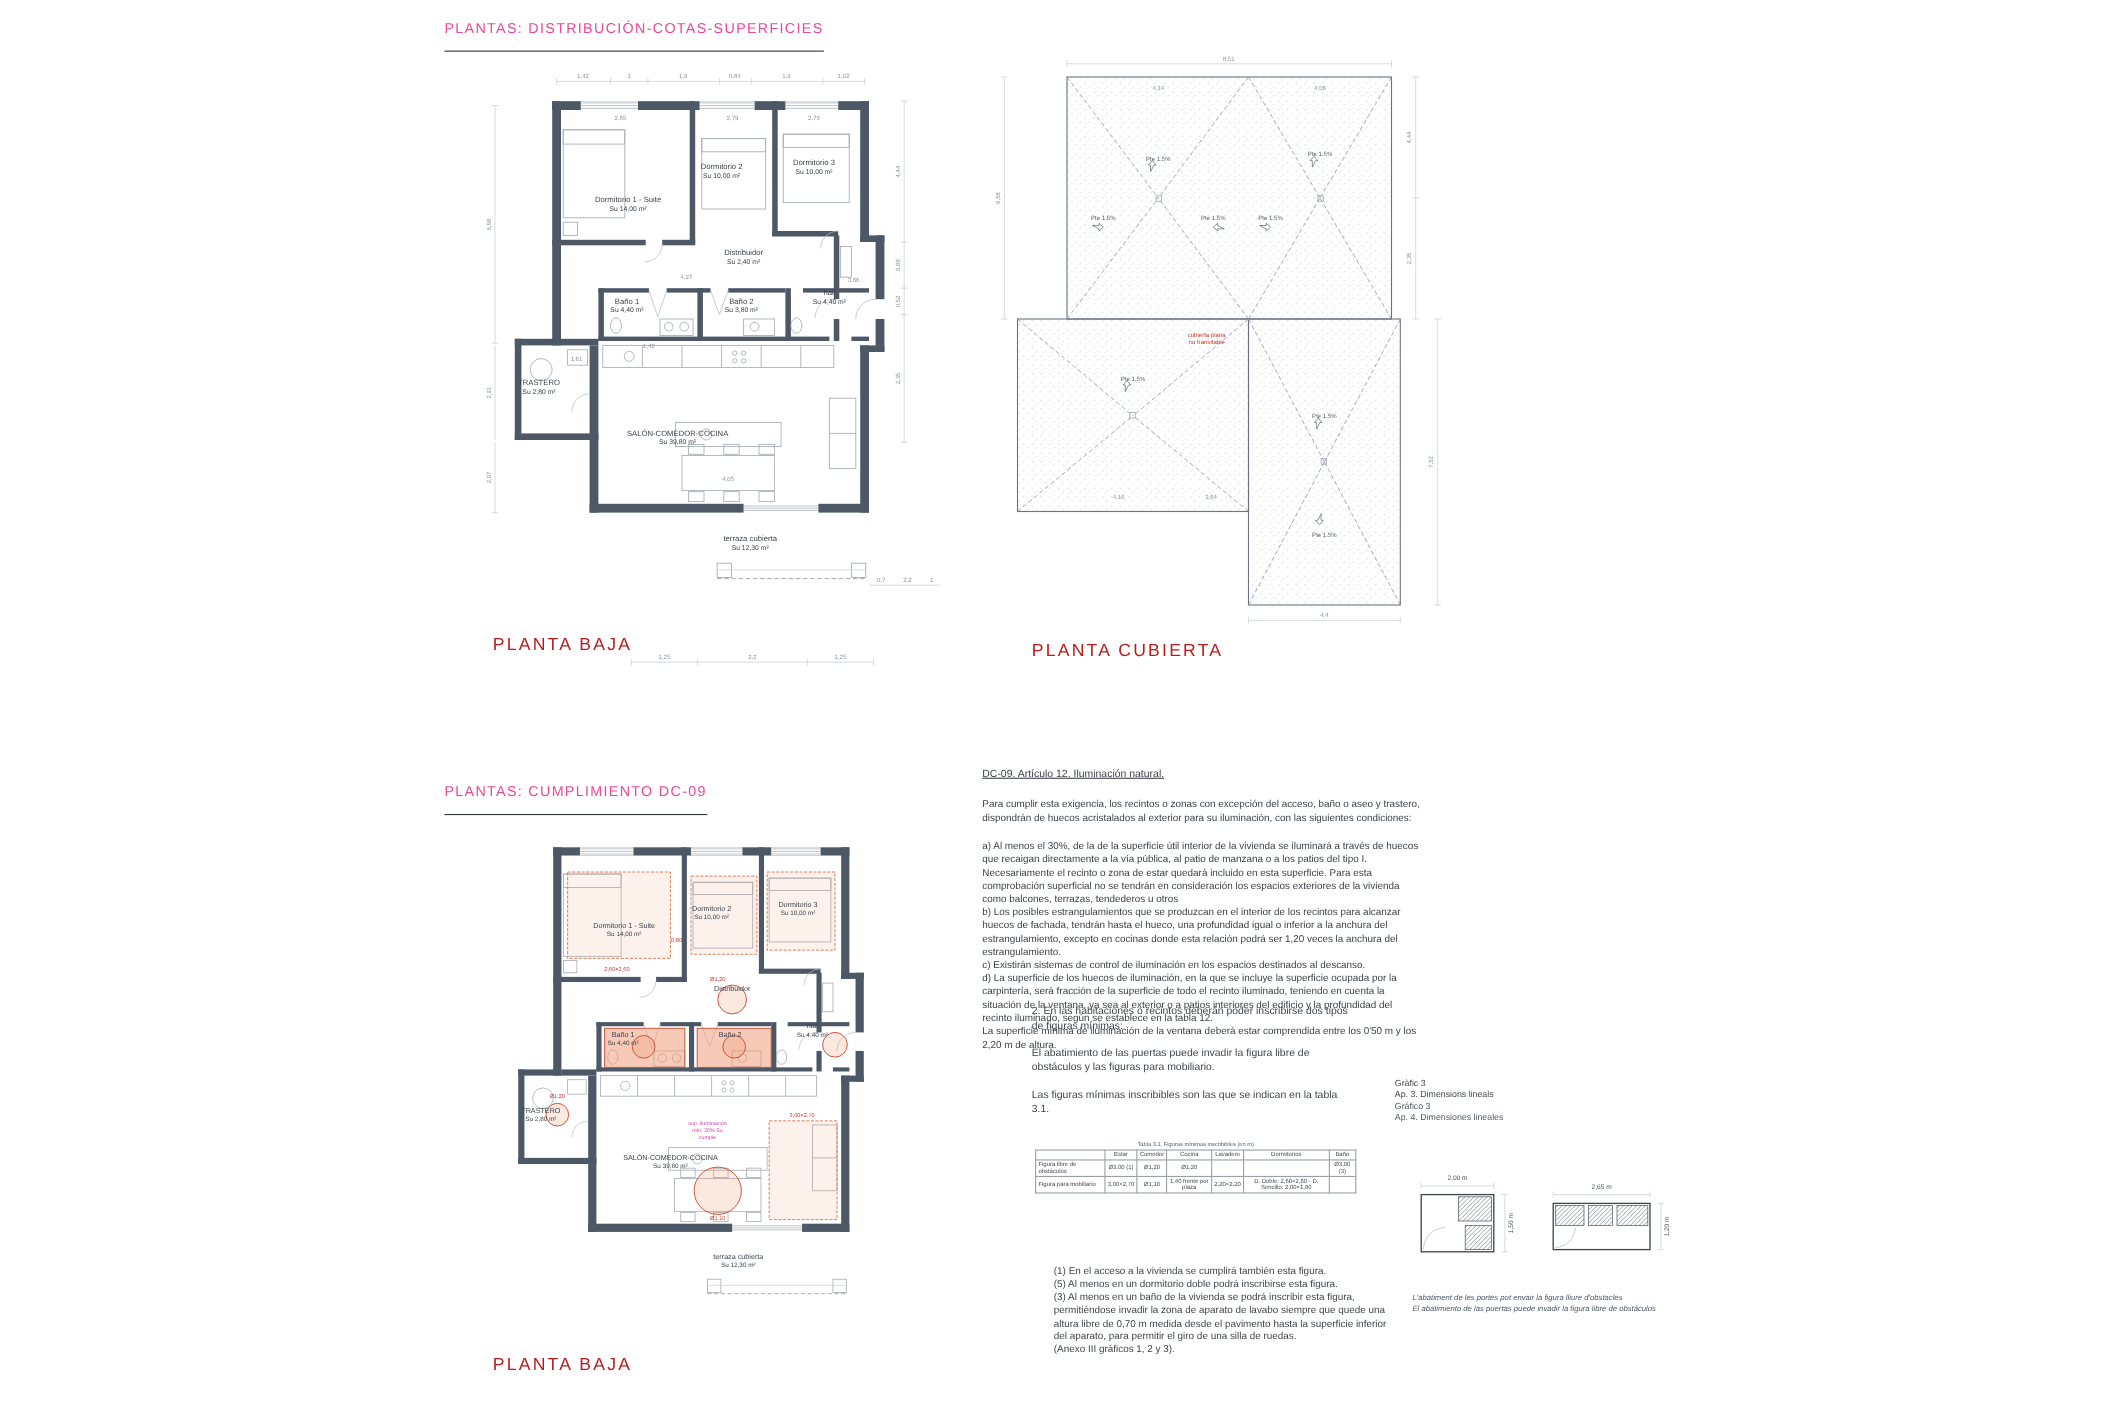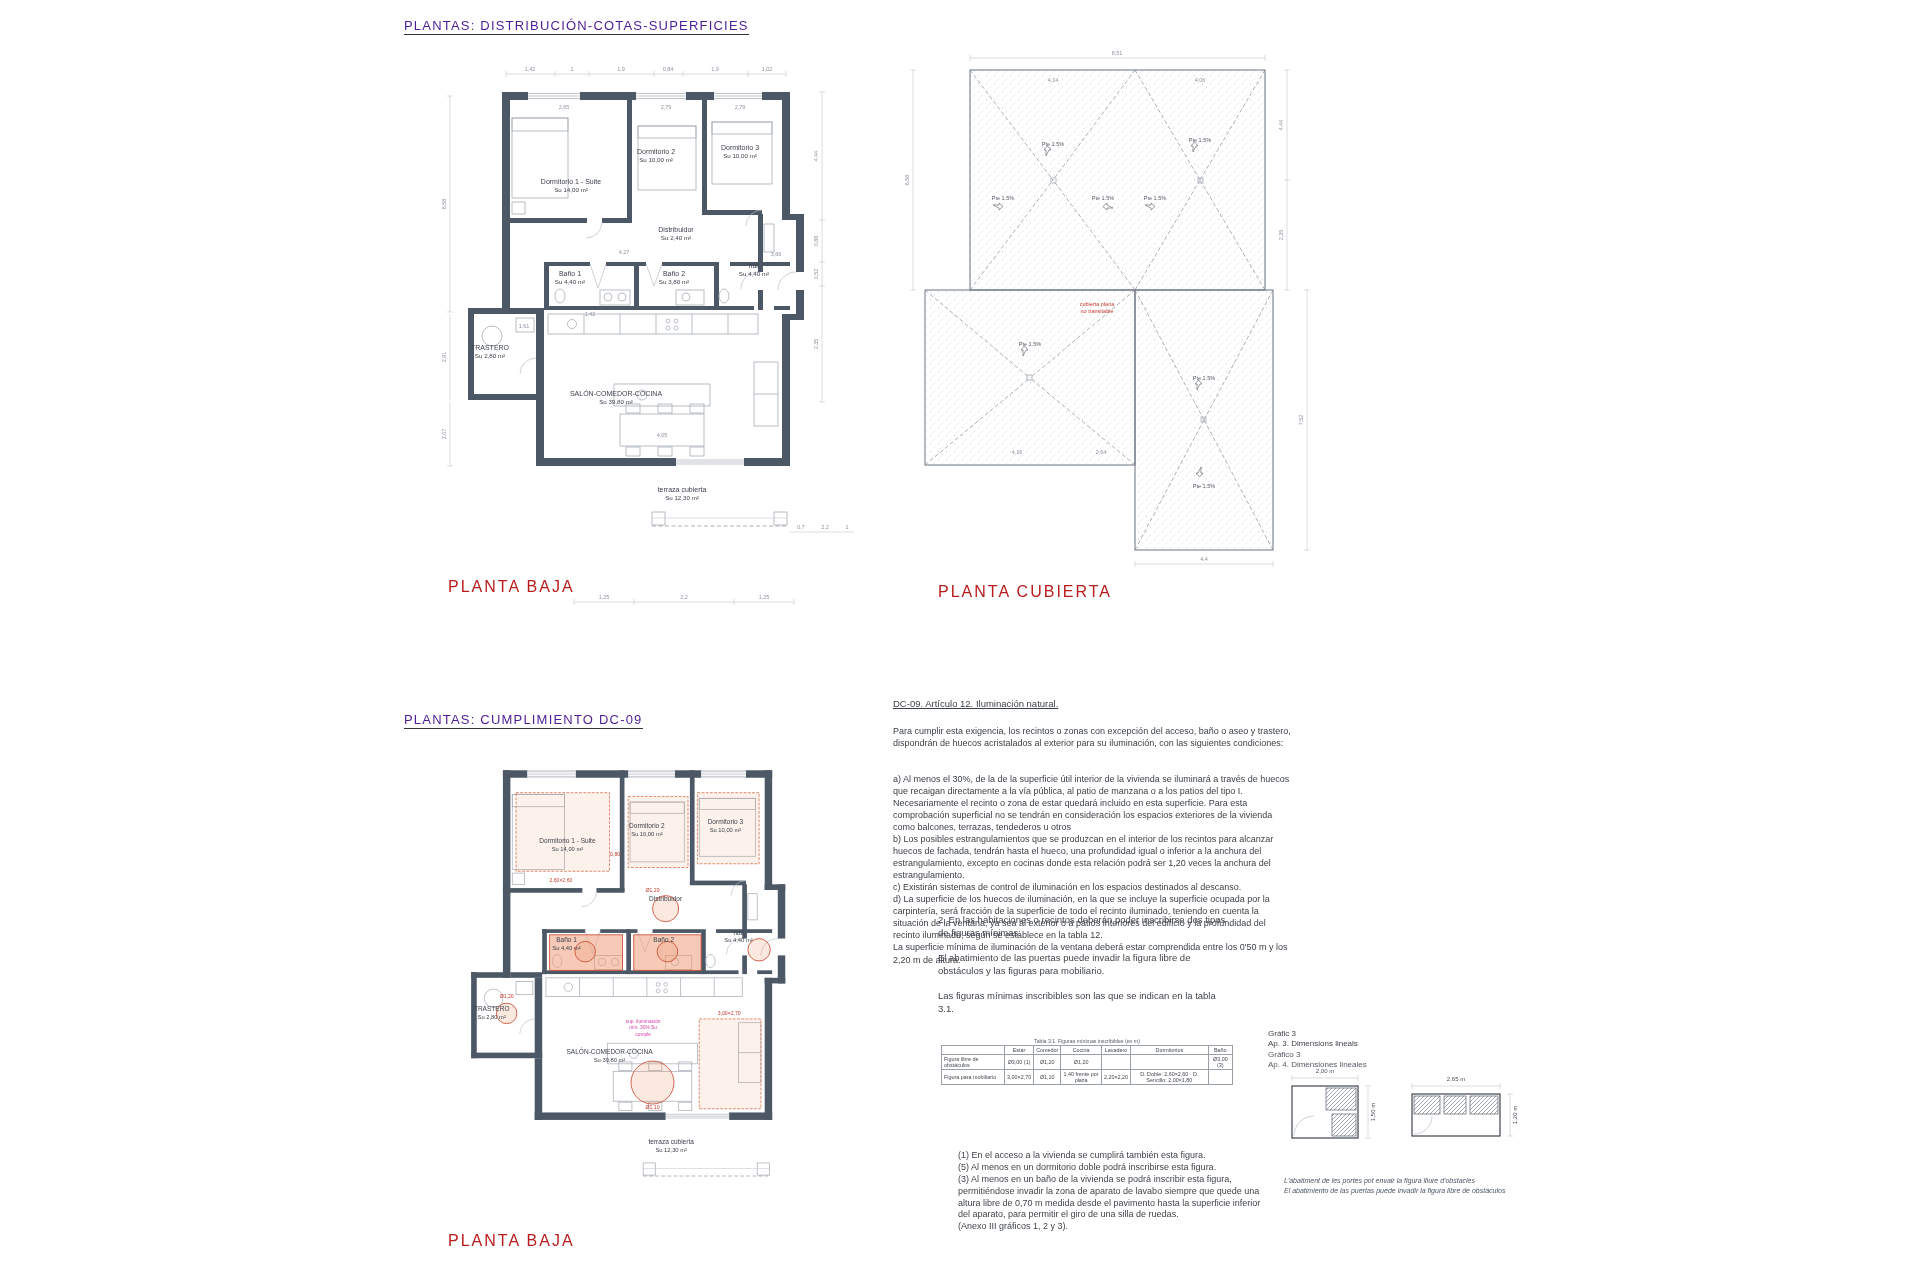--- a/index.html
+++ b/index.html
@@ -1,20 +1,20 @@
 <!DOCTYPE html>
 <html><head>
 <meta charset="utf-8">
 <style>
   html,body{margin:0;padding:0}
   body{width:1920px;height:1280px;background:#fff;position:relative;overflow:hidden;
        font-family:"Liberation Sans",sans-serif;color:#3b4046}
   .abs{position:absolute}
-  .sheet-title{font-size:13px;letter-spacing:1.2px;color:#4c1d95;border-bottom:1px solid #2f343b;
-               padding-bottom:1px;white-space:nowrap}
+  .sheet-title{font-size:13px;letter-spacing:1.2px;color:#ec4899;border-bottom:1px solid #2f343b;
+               padding-bottom:13px;white-space:nowrap}
   .plan-label{font-size:16px;letter-spacing:2px;color:#b91c1c;white-space:nowrap}
   svg text{font-family:"Liberation Sans",sans-serif}
   .room-name{font-size:7px;fill:#3d434c;text-anchor:middle}
   .room-area{font-size:6.2px;fill:#3d434c;text-anchor:middle}
   .dim{font-size:5.5px;fill:#8d939c;text-anchor:middle}
   .dimline{stroke:#c3c8cf;stroke-width:.6;fill:none}
   .wall{fill:#4d5866}
   .furn{stroke:#a8aeb6;fill:none;stroke-width:.8}
   .win{stroke:#a8aeb6;stroke-width:.7}
   .door{stroke:#b9bec6;fill:none;stroke-width:.7}
@@ -22,21 +22,21 @@
   .hip{stroke:#8a8f98;stroke-dasharray:4 2.5;stroke-width:.7;fill:none}
   .pte{font-size:5.5px;fill:#555b63;text-anchor:middle}
   .rednote{font-size:5.5px;fill:#c43b2e;text-anchor:middle}
   .figfill{fill:rgba(238,150,110,.5);stroke:#cc4b33;stroke-width:.9}
   .figcirc{fill:rgba(238,150,110,.22);stroke:#cc4b33;stroke-width:.9}
   .figrect{fill:rgba(240,160,120,.15);stroke:#d4663f;stroke-width:.8;stroke-dasharray:3 1.5}
   .figlab{font-size:5.5px;fill:#c43b2e;text-anchor:middle}
   .magenta{font-size:5.2px;fill:#d23fa6;text-anchor:middle}
   .dc{width:402px;font-size:9px;line-height:1.34;color:#3d4248}
   .dc p{margin:0}
-  .dc .intro{margin-bottom:24px}
+  .dc .intro{margin-bottom:14px}
   .dc-title{font-size:9.5px;text-decoration:underline;margin-bottom:14px}
   .pt2{width:318px;font-size:9.5px;line-height:1.36;color:#40454b}
   .pt2 p{margin:12px}
   .graf{font-size:8px;line-height:1.3;color:#40454b}
   .graf .it{color:#555b63}
   .tbl-cap{font-size:5.2px;color:#555b63;text-align:center;margin-bottom:1px}
   table.t31{border-collapse:collapse;width:292px}
   table.t31 td,table.t31 th{border:0.8px solid #9aa0a8;font-size:5.4px;font-weight:normal;
       color:#43484f;padding:1px 2px;text-align:center;vertical-align:middle}
   table.t31 td.rl{text-align:left;width:58px}
@@ -394,21 +394,21 @@
   <p>d) La superficie de los huecos de iluminación, en la que se incluye la superficie ocupada por la carpintería, será fracción de la superficie de todo el recinto iluminado, teniendo en cuenta la situación de la ventana, ya sea al exterior o a patios interiores del edificio y la profundidad del recinto iluminado, según se establece en la tabla 12.</p>
   <p>La superficie mínima de iluminación de la ventana deberá estar comprendida entre los 0'50 m y los 2,20 m de altura.</p>
 </div>
 
 <div class="abs pt2" style="left:926px;top:902px">
   <p>2. En las habitaciones o recintos deberán poder inscribirse dos tipos de figuras mínimas:</p>
   <p>El abatimiento de las puertas puede invadir la figura libre de obstáculos y las figuras para mobiliario.</p>
   <p>Las figuras mínimas inscribibles son las que se indican en la tabla 3.1.</p>
 </div>
 
-<div class="abs graf" style="left:1268px;top:1029px">
+<div class="abs graf" style="left:1268px;top:980px">
   <div>Gràfic 3</div>
   <div>Ap. 3. Dimensions lineals</div>
   <div class="it">Gráfico 3</div>
   <div class="it">Ap. 4. Dimensiones lineales</div>
 </div>
 
 <div class="abs" style="left:941px;top:1038px">
   <div class="tbl-cap">Tabla 3.1. Figuras mínimas inscribibles (en m)</div>
   <table class="t31">
     <tbody>

